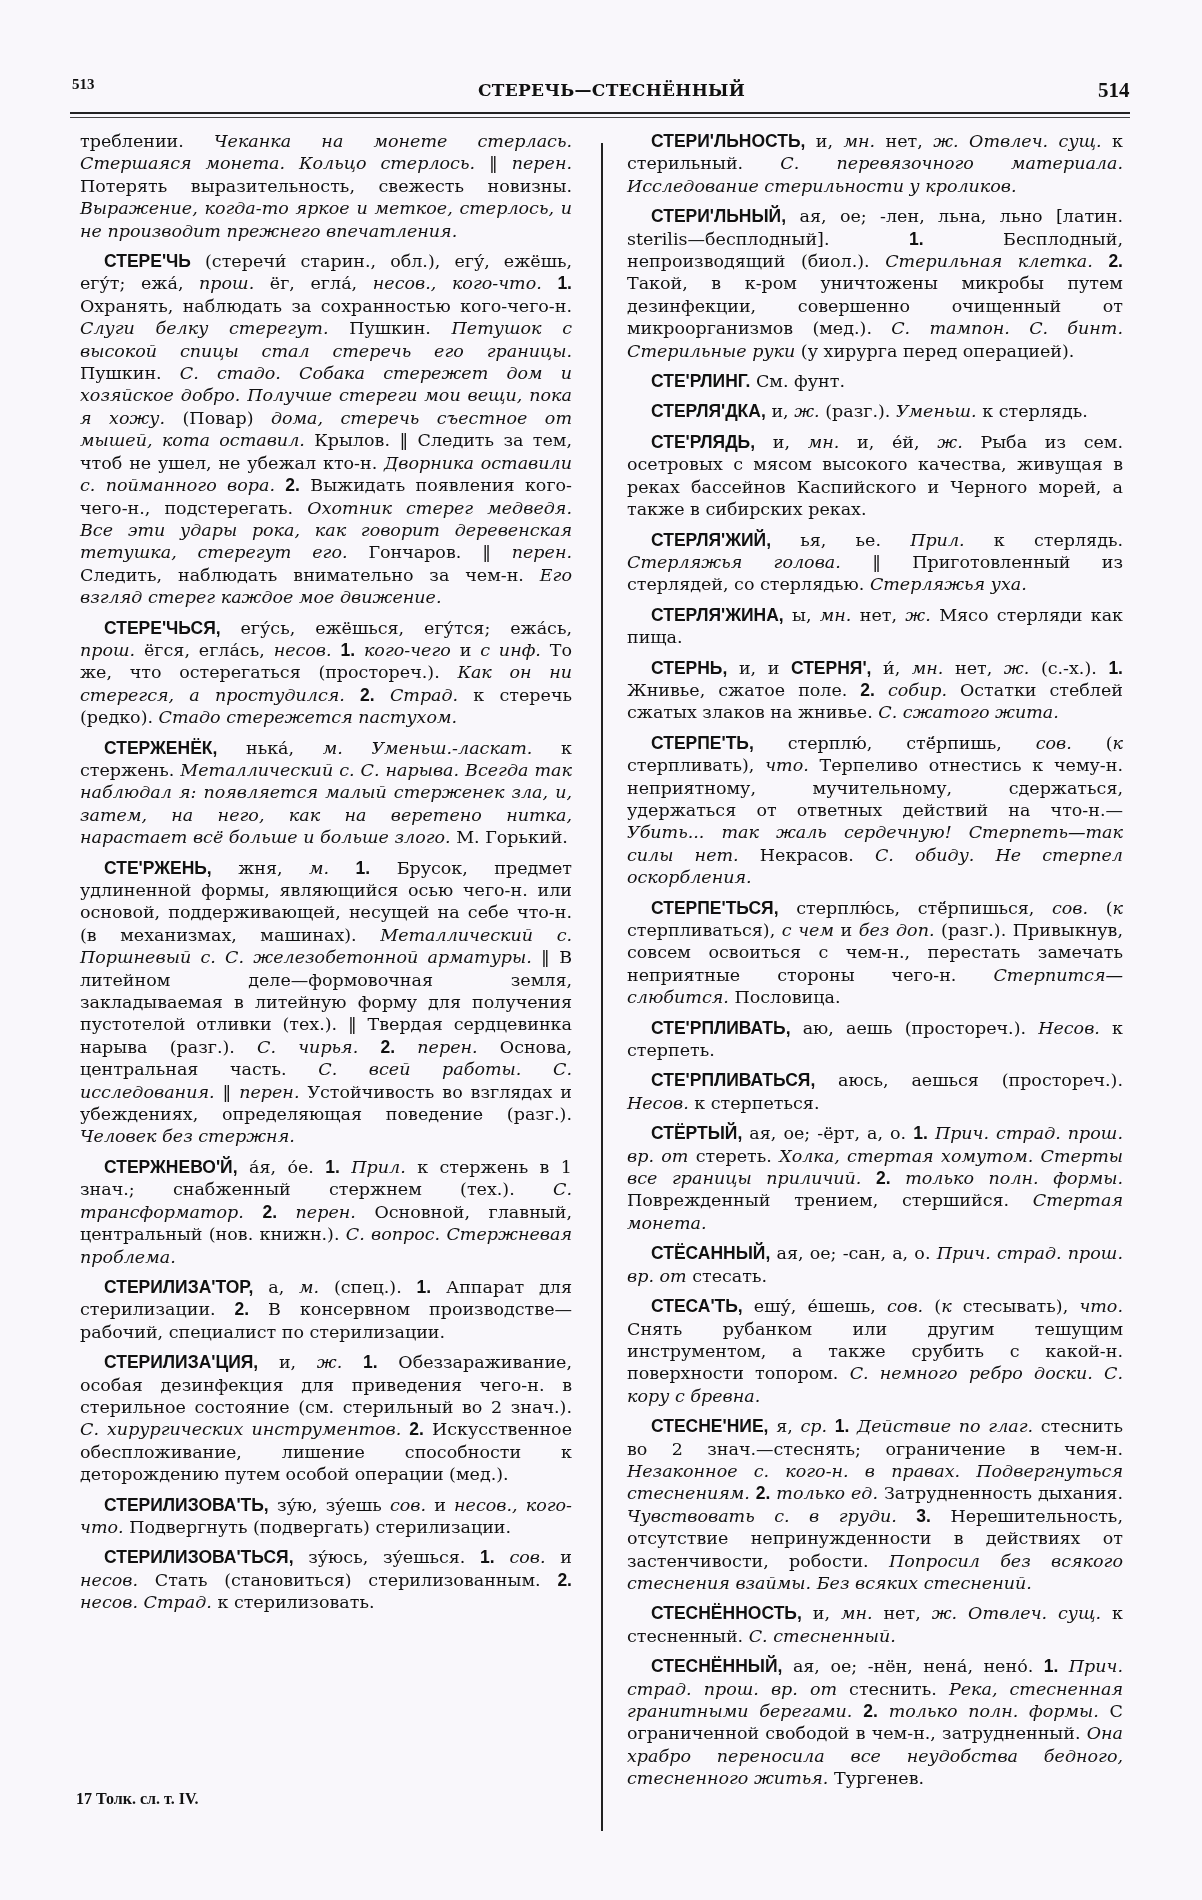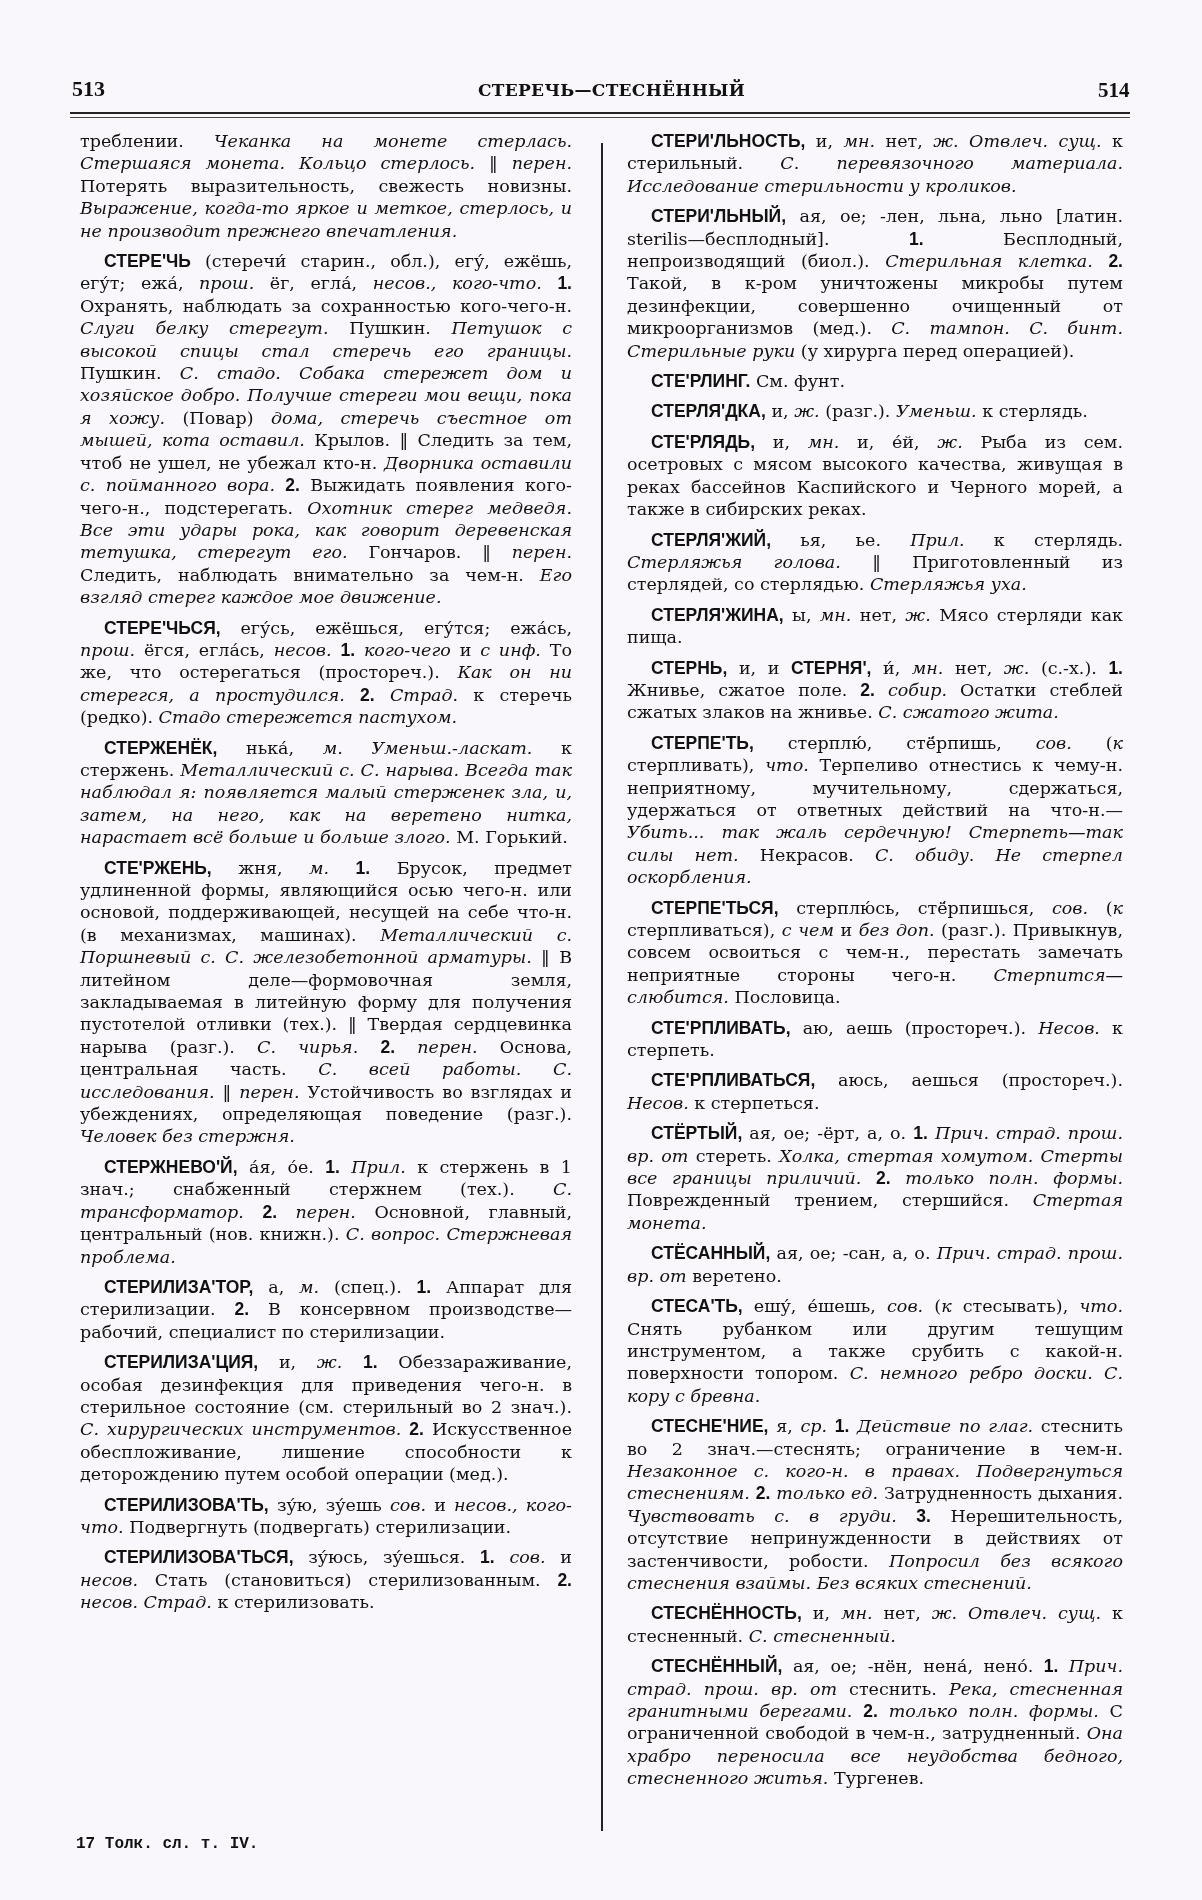--- a/index.html
+++ b/index.html
@@ -4,40 +4,40 @@
 <style>
   html, body { margin: 0; padding: 0; }
   body {
     width: 1202px; height: 1900px;
     background: #f9f7fb;
     color: #111;
     font-family: "DejaVu Serif", "Liberation Serif", serif;
     position: relative;
     overflow: hidden;
   }
-  .pn-left { position:absolute; left:72px; top:76px; font-weight:bold; font-size:22px; font-family:"Liberation Serif", serif; }
+  .pn-left { position:absolute; left:72px; top:76px; font-weight:bold; font-size:15px; font-family:"Liberation Serif", serif; }
   .pn-right { position:absolute; left:1098px; top:78px; font-weight:bold; font-size:21px; font-family:"Liberation Serif", serif; }
   .running-head { position:absolute; left:478px; top:80px; font-weight:bold; font-size:17px; letter-spacing:0.3px; font-family:"DejaVu Serif", serif; }
   .rule-top { position:absolute; left:70px; top:112px; width:1060px; height:0; border-top:2px solid #222; }
   .rule-top2 { position:absolute; left:70px; top:117px; width:1060px; height:0; border-top:1px solid #444; }
   .col-divider { position:absolute; left:601px; top:143px; width:2px; height:1688px; background:#222; }
 
   .column {
     position: absolute; top: 122px; width: 508px;
     font-size: 17.5px; line-height: 22.4px;
     text-align: justify; hyphens: manual;
   }
   .col-left { left: 72px; }
   .col-right { left: 619px; width: 512px; }
   .entry { margin: 8px; }
   .entry.indent { text-indent: 24px; }
   .seg-b { font-weight: bold; font-family: Liberation Sans, sans-serif; }
   .seg-i { font-style: italic; font-family: "DejaVu Serif", serif; }
   .seg-n { }
-  .footer-sig { position:absolute; left:76px; top:1790px; font-size:16px; font-family:Liberation Mono, monospace; font-weight:bold;margin-top:45px; }
+  .footer-sig { position:absolute; left:76px; top:1790px; font-size:16px; font-family:Liberation Serif, serif; font-weight:bold; }
 </style>
 </head>
 <body>
 
 <div>
   <span class="pn-left">513</span>
   <span class="running-head">СТЕРЕЧЬ—СТЕСНЁННЫЙ</span>
   <span class="pn-right">514</span>
 </div>
 <div class="rule-top"></div>
@@ -63,20 +63,20 @@
     <p class="entry indent"><span class="seg-b">СТЕРЛЯ'ДКА,</span><span class="seg-n"> и, </span><span class="seg-i">ж.</span><span class="seg-n"> (разг.). </span><span class="seg-i">Уменьш.</span><span class="seg-n"> к стерлядь.</span></p>
     <p class="entry indent"><span class="seg-b">СТЕ'РЛЯДЬ,</span><span class="seg-n"> и, </span><span class="seg-i">мн.</span><span class="seg-n"> и, е́й, </span><span class="seg-i">ж.</span><span class="seg-n"> Рыба из сем. осетровых с мясом высокого качества, живущая в реках бассейнов Каспийского и Черного морей, а также в сибирских реках.</span></p>
     <p class="entry indent"><span class="seg-b">СТЕРЛЯ'ЖИЙ,</span><span class="seg-n"> ья, ье. </span><span class="seg-i">Прил.</span><span class="seg-n"> к стерлядь. </span><span class="seg-i">Стерляжья голова.</span><span class="seg-n"> ‖ Приготовленный из стерлядей, со стерлядью. </span><span class="seg-i">Стерляжья уха.</span></p>
     <p class="entry indent"><span class="seg-b">СТЕРЛЯ'ЖИНА,</span><span class="seg-n"> ы, </span><span class="seg-i">мн.</span><span class="seg-n"> нет, </span><span class="seg-i">ж.</span><span class="seg-n"> Мясо стерляди как пища.</span></p>
     <p class="entry indent"><span class="seg-b">СТЕРНЬ,</span><span class="seg-n"> и, и </span><span class="seg-b">СТЕРНЯ',</span><span class="seg-n"> и́, </span><span class="seg-i">мн.</span><span class="seg-n"> нет, </span><span class="seg-i">ж.</span><span class="seg-n"> (с.-х.). </span><span class="seg-b">1.</span><span class="seg-n"> Жнивье, сжатое поле. </span><span class="seg-b">2.</span><span class="seg-n"> </span><span class="seg-i">собир.</span><span class="seg-n"> Остатки стеблей сжатых злаков на жнивье. </span><span class="seg-i">С. сжатого жита.</span></p>
     <p class="entry indent"><span class="seg-b">СТЕРПЕ'ТЬ,</span><span class="seg-n"> стерплю́, стё́рпишь, </span><span class="seg-i">сов.</span><span class="seg-n"> (</span><span class="seg-i">к</span><span class="seg-n"> стерпливать), </span><span class="seg-i">что.</span><span class="seg-n"> Терпеливо отнестись к чему-н. неприятному, мучительному, сдержаться, удержаться от ответных действий на что-н.—</span><span class="seg-i">Убить... так жаль сердечную! Стерпеть—так силы нет.</span><span class="seg-n"> Некрасов. </span><span class="seg-i">С. обиду. Не стерпел оскорбления.</span></p>
     <p class="entry indent"><span class="seg-b">СТЕРПЕ'ТЬСЯ,</span><span class="seg-n"> стерплю́сь, стё́рпишься, </span><span class="seg-i">сов.</span><span class="seg-n"> (</span><span class="seg-i">к</span><span class="seg-n"> стерпливаться), </span><span class="seg-i">с чем</span><span class="seg-n"> и </span><span class="seg-i">без доп.</span><span class="seg-n"> (разг.). Привыкнув, совсем освоиться с чем-н., перестать замечать неприятные стороны чего-н. </span><span class="seg-i">Стерпится—слюбится.</span><span class="seg-n"> Пословица.</span></p>
     <p class="entry indent"><span class="seg-b">СТЕ'РПЛИВАТЬ,</span><span class="seg-n"> аю, аешь (простореч.). </span><span class="seg-i">Несов.</span><span class="seg-n"> к стерпеть.</span></p>
     <p class="entry indent"><span class="seg-b">СТЕ'РПЛИВАТЬСЯ,</span><span class="seg-n"> аюсь, аешься (простореч.). </span><span class="seg-i">Несов.</span><span class="seg-n"> к стерпеться.</span></p>
     <p class="entry indent"><span class="seg-b">СТЁРТЫЙ,</span><span class="seg-n"> ая, ое; -ёрт, а, о. </span><span class="seg-b">1.</span><span class="seg-n"> </span><span class="seg-i">Прич. страд. прош. вр. от</span><span class="seg-n"> стереть. </span><span class="seg-i">Холка, стертая хомутом. Стерты все границы приличий.</span><span class="seg-n"> </span><span class="seg-b">2.</span><span class="seg-n"> </span><span class="seg-i">только полн. формы.</span><span class="seg-n"> Поврежденный трением, стершийся. </span><span class="seg-i">Стертая монета.</span></p>
-    <p class="entry indent"><span class="seg-b">СТЁСАННЫЙ,</span><span class="seg-n"> ая, ое; -сан, а, о. </span><span class="seg-i">Прич. страд. прош. вр. от</span><span class="seg-n"> веретено.</span></p>
+    <p class="entry indent"><span class="seg-b">СТЁСАННЫЙ,</span><span class="seg-n"> ая, ое; -сан, а, о. </span><span class="seg-i">Прич. страд. прош. вр. от</span><span class="seg-n"> стесать.</span></p>
     <p class="entry indent"><span class="seg-b">СТЕСА'ТЬ,</span><span class="seg-n"> ешу́, е́шешь, </span><span class="seg-i">сов.</span><span class="seg-n"> (</span><span class="seg-i">к</span><span class="seg-n"> стесывать), </span><span class="seg-i">что.</span><span class="seg-n"> Снять рубанком или другим тешущим инструментом, а также срубить с какой-н. поверхности топором. </span><span class="seg-i">С. немного ребро доски. С. кору с бревна.</span></p>
     <p class="entry indent"><span class="seg-b">СТЕСНЕ'НИЕ,</span><span class="seg-n"> я, </span><span class="seg-i">ср.</span><span class="seg-n"> </span><span class="seg-b">1.</span><span class="seg-n"> </span><span class="seg-i">Действие по глаг.</span><span class="seg-n"> стеснить во 2 знач.—стеснять; ограничение в чем-н. </span><span class="seg-i">Незаконное с. кого-н. в правах. Подвергнуться стеснениям.</span><span class="seg-n"> </span><span class="seg-b">2.</span><span class="seg-n"> </span><span class="seg-i">только ед.</span><span class="seg-n"> Затрудненность дыхания. </span><span class="seg-i">Чувствовать с. в груди.</span><span class="seg-n"> </span><span class="seg-b">3.</span><span class="seg-n"> Нерешительность, отсутствие непринужденности в действиях от застенчивости, робости. </span><span class="seg-i">Попросил без всякого стеснения взаймы. Без всяких стеснений.</span></p>
     <p class="entry indent"><span class="seg-b">СТЕСНЁННОСТЬ,</span><span class="seg-n"> и, </span><span class="seg-i">мн.</span><span class="seg-n"> нет, </span><span class="seg-i">ж. Отвлеч. сущ.</span><span class="seg-n"> к стесненный. </span><span class="seg-i">С. стесненный.</span></p>
     <p class="entry indent"><span class="seg-b">СТЕСНЁННЫЙ,</span><span class="seg-n"> ая, ое; -нён, нена́, нено́. </span><span class="seg-b">1.</span><span class="seg-n"> </span><span class="seg-i">Прич. страд. прош. вр. от</span><span class="seg-n"> стеснить. </span><span class="seg-i">Река, стесненная гранитными берегами.</span><span class="seg-n"> </span><span class="seg-b">2.</span><span class="seg-n"> </span><span class="seg-i">только полн. формы.</span><span class="seg-n"> С ограниченной свободой в чем-н., затрудненный. </span><span class="seg-i">Она храбро переносила все неудобства бедного, стесненного житья.</span><span class="seg-n"> Тургенев.</span></p>
   </div>
 
 <div class="footer-sig">17  Толк. сл. т. IV.</div>
 
 </body></html>

